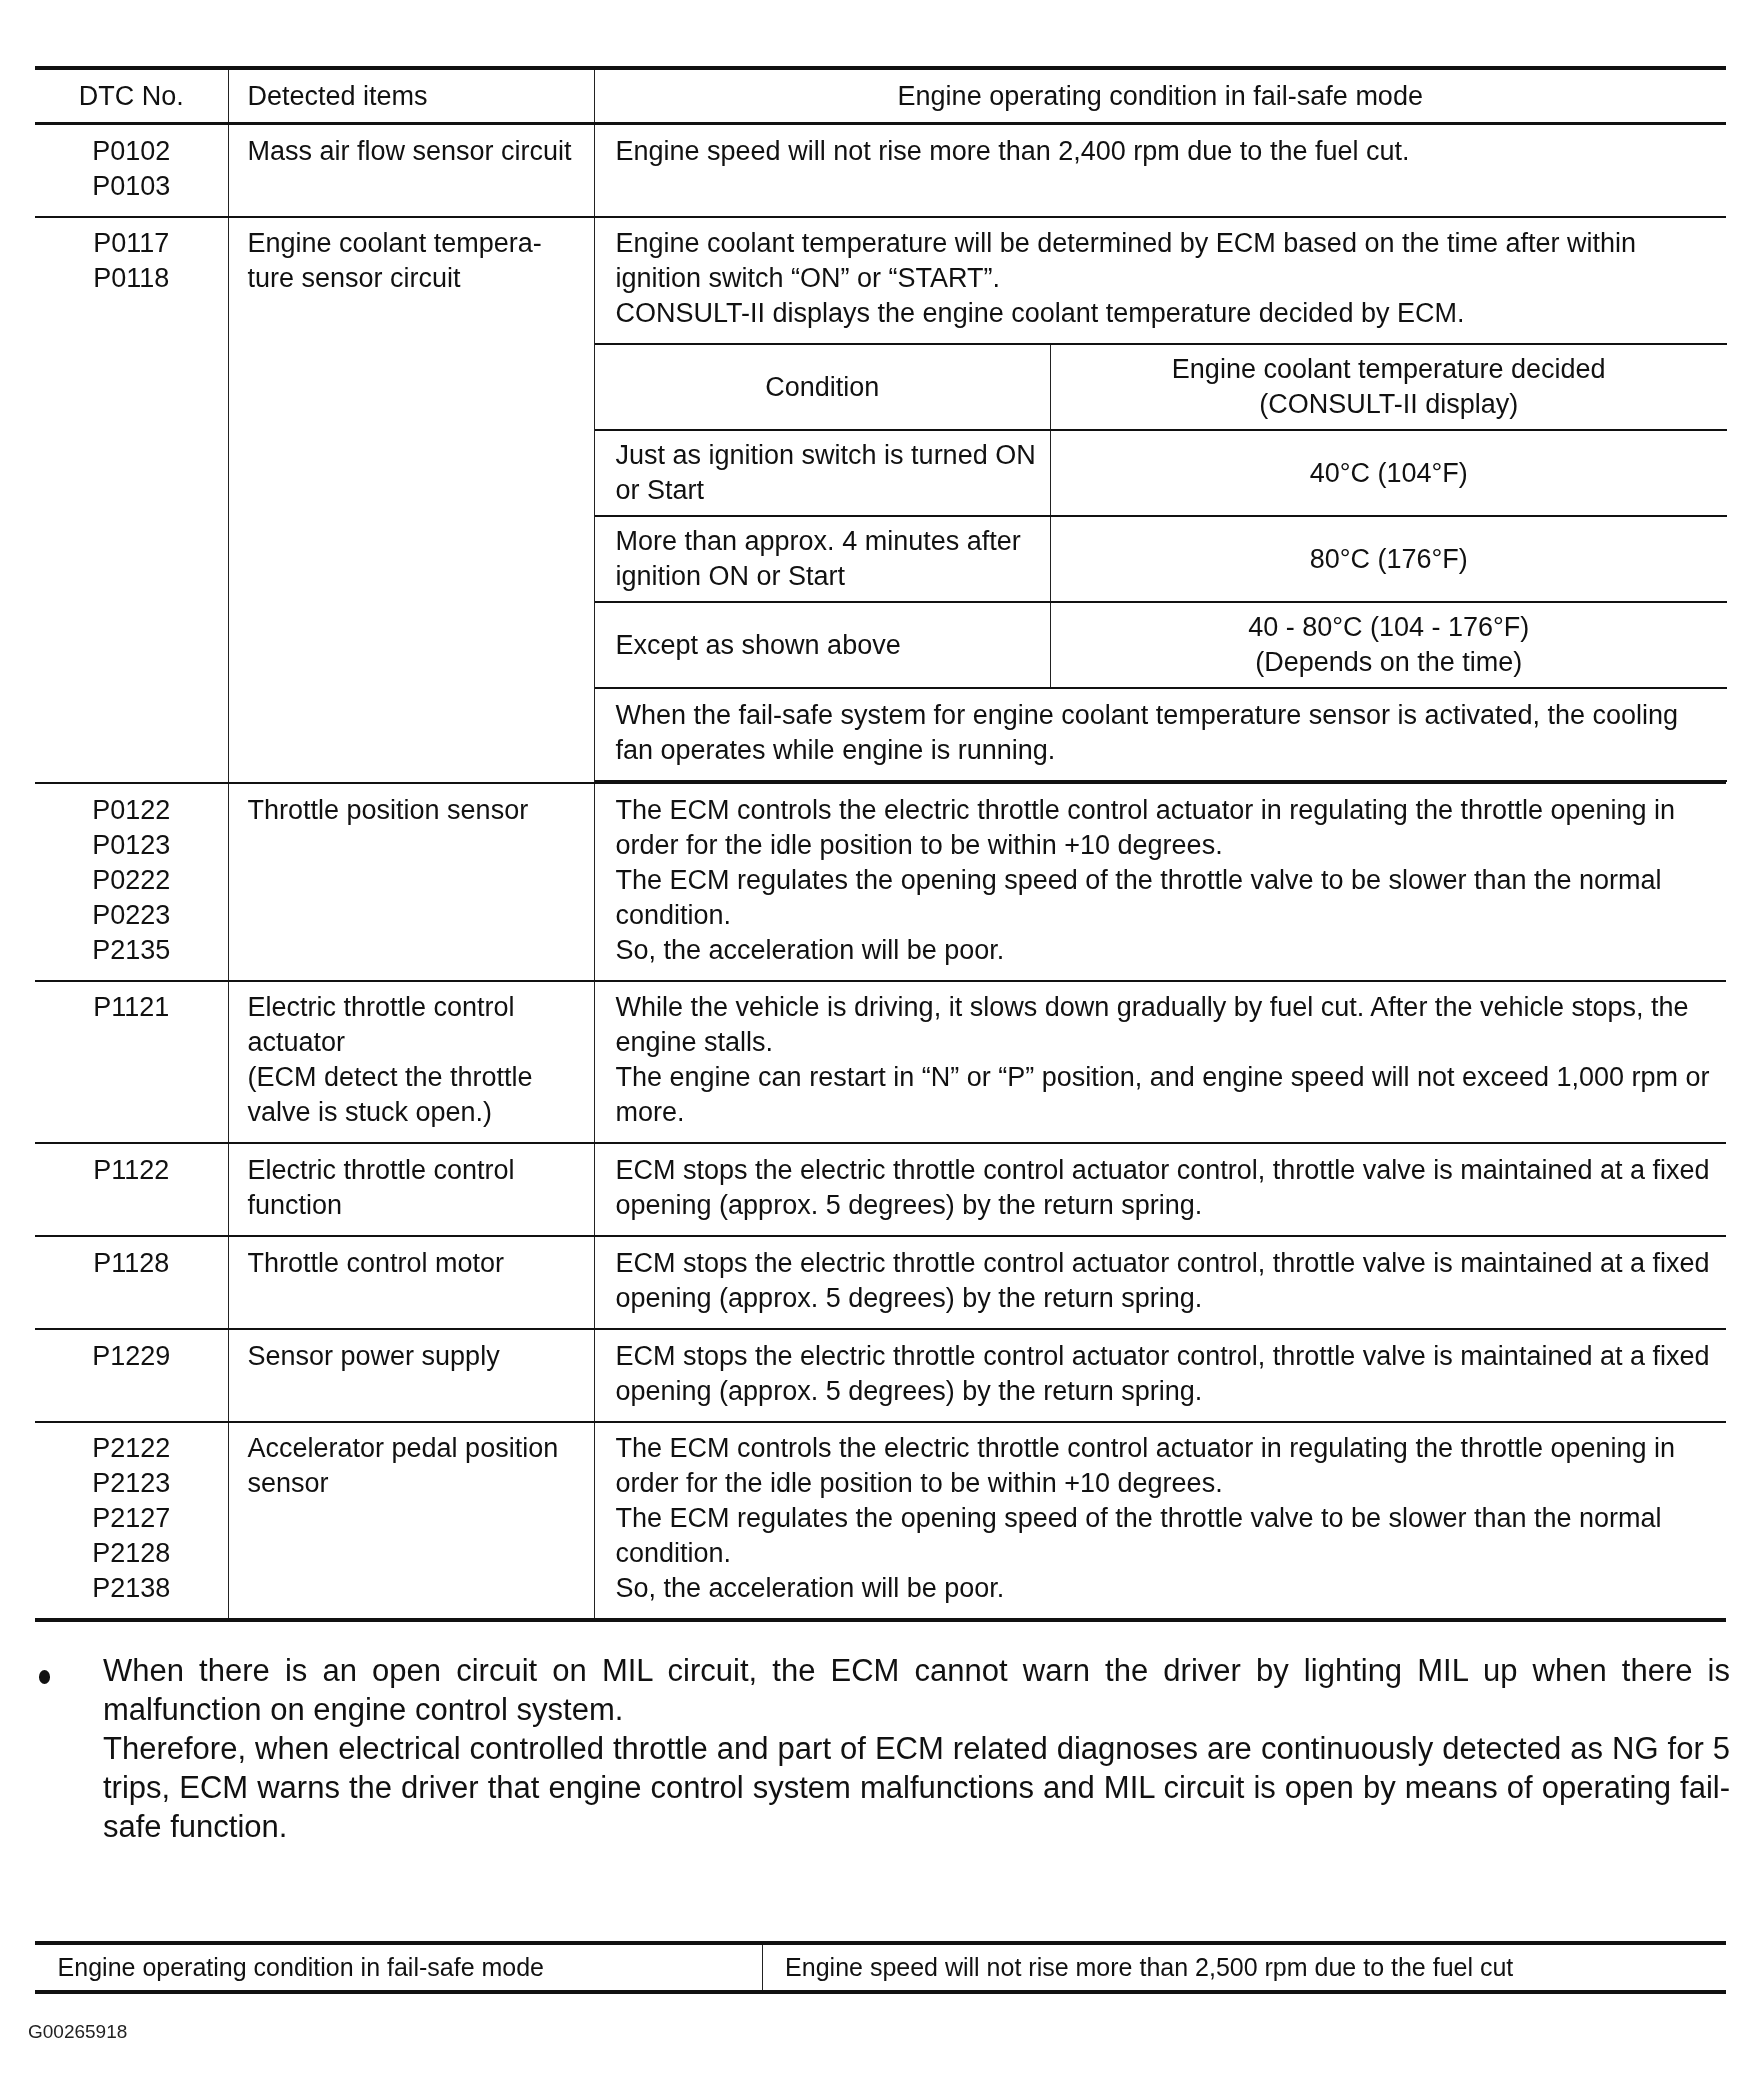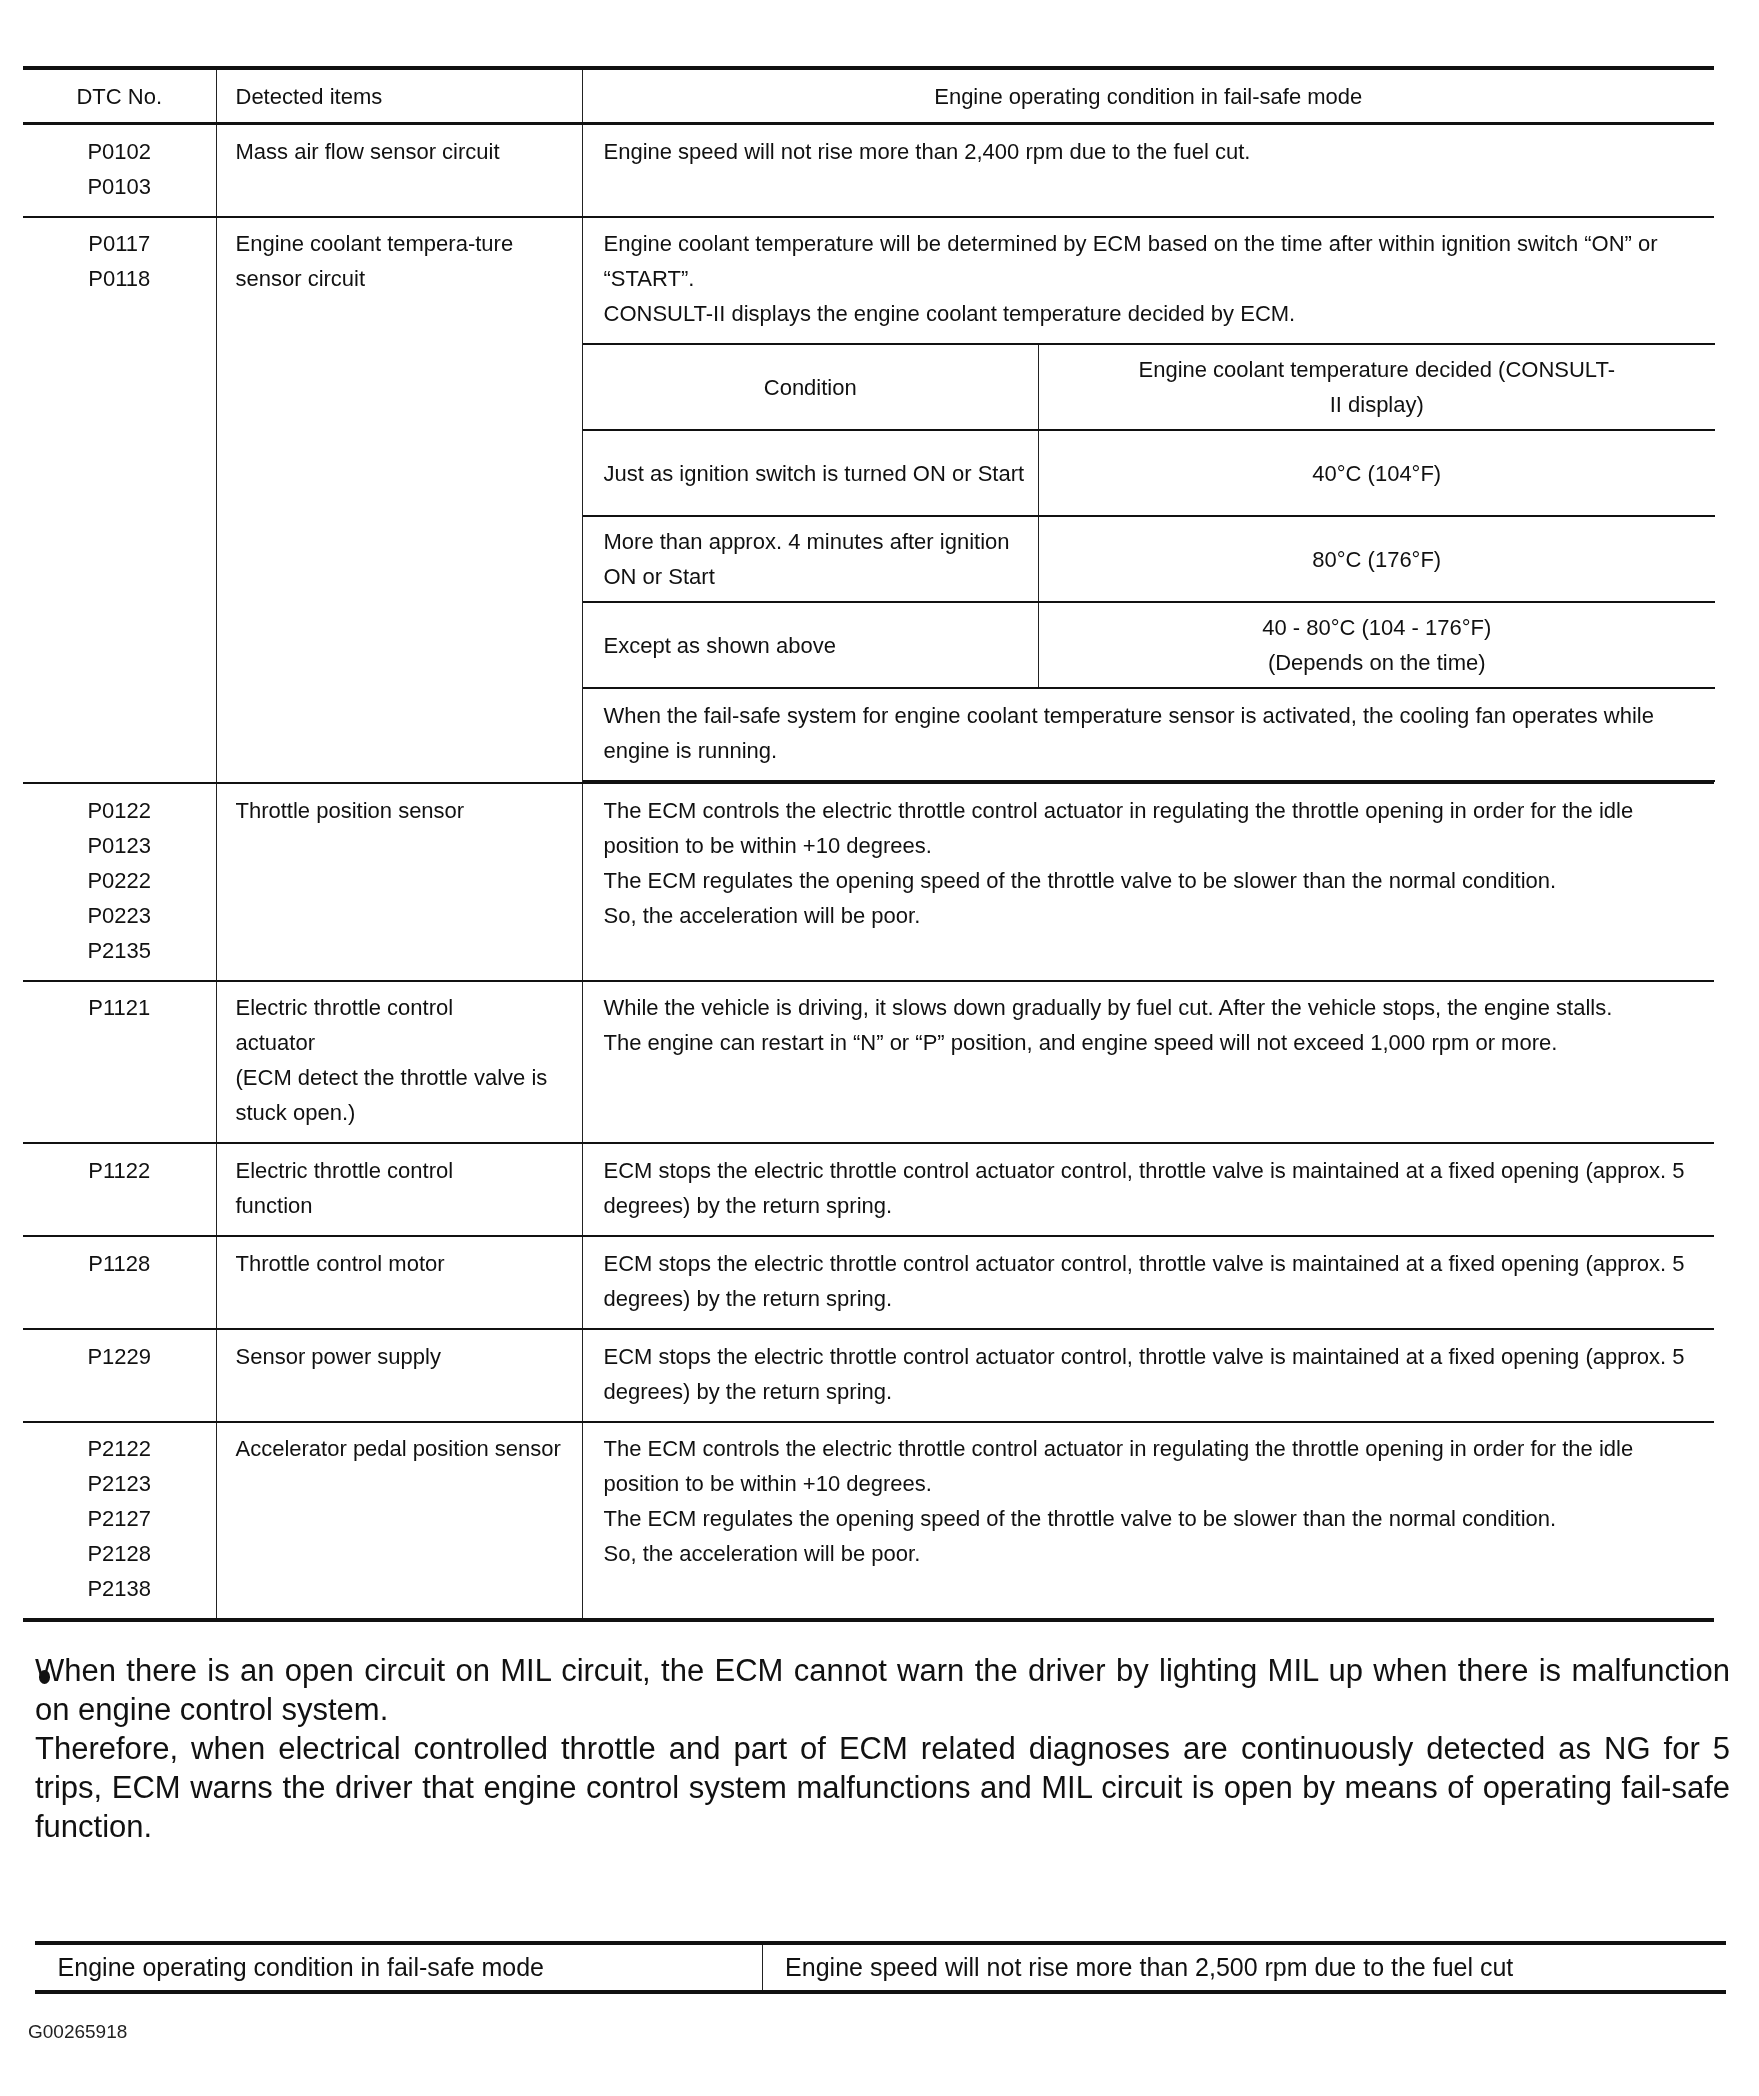--- a/index.html
+++ b/index.html
@@ -2,23 +2,23 @@
 <html style="font-size:14px"><head>
 <meta charset="utf-8">
 <style>
   html, body { margin:0; padding:0; background:#ffffff; }
   body {
     width:1760px; height:2096px; position:relative; overflow:hidden;
     font-family:"Liberation Sans", "DejaVu Sans", sans-serif;
     color:#111111;
   }
   .main-table {
-    position:absolute; left:23px; top:66px; width:1691px;
+    position:absolute; left:35px; top:66px; width:1691px;
     border-collapse:collapse; table-layout:fixed;
-    font-size:22px; line-height:35px;
+    font-size:27px; line-height:35px;
   }
   .main-table col.c1 { width:193px; }
   .main-table col.c2 { width:366px; }
   .main-table col.c3 { width:1132px; }
   .main-table th, .main-table td {
     vertical-align:top; padding:0; font-weight:normal;
   }
   .main-table tr.hdr th {
     height:52px; vertical-align:middle; border-top:4.3px solid #111;
     border-bottom:3.5px solid #111;
@@ -44,21 +44,21 @@
   .sub-table .s-right { text-align:center; padding:0 8.7px; }
   .sub-table tr.sub-note td { border-top:2.6px solid #111; padding:8.7px 8.7px 12px 21px; text-align:left; vertical-align:top; }
   .bullet-block {
     position:absolute; left:35px; top:1651px; width:1695px;
     font-size:31px; line-height:39px; color:#111;
   }
   .bullet-dot {
     position:absolute; left:3.5px; top:19px; width:11.3px; height:14px; border-radius:50%;
     background:#111;
   }
-  .bullet-text { text-align:justify; }
+  .bullet-text { margin-left:68px; text-align:justify; }
   .bullet-text p { margin:0; }
   .bottom-table {
     position:absolute; left:35px; top:1941px; width:1691px;
     border-collapse:collapse; table-layout:fixed;
     font-size:25px; line-height:35px;
   }
   .bottom-table col.b1 { width:727px; }
   .bottom-table col.b2 { width:964px; }
   .bottom-table td {
     border-top:4.3px solid #111; border-bottom:4.3px solid #111; height:45px;

